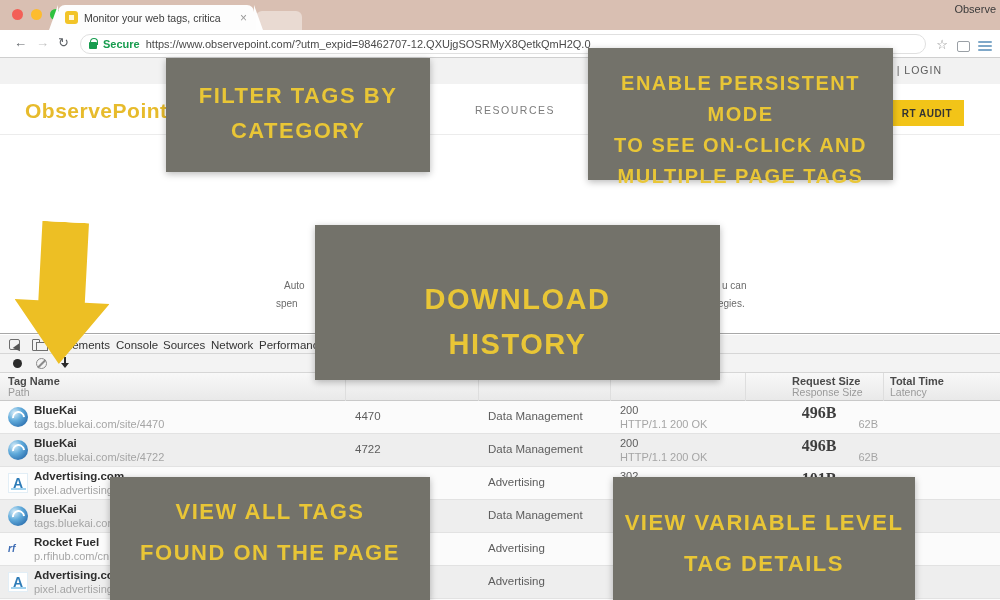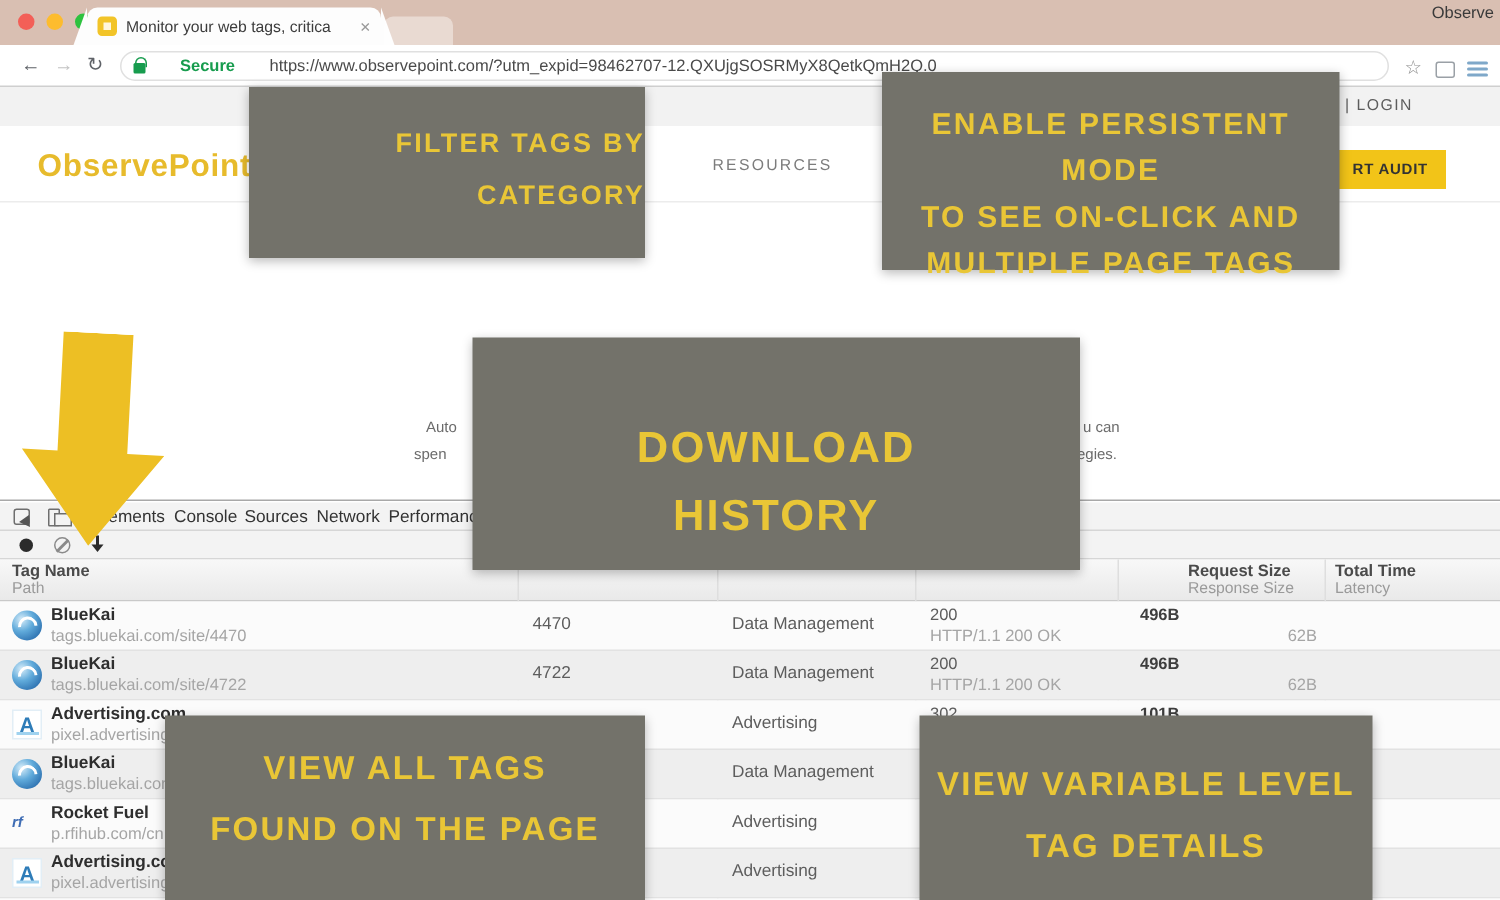--- a/index.html
+++ b/index.html
@@ -18,21 +18,21 @@
   .favicon { width:13px; height:13px; background:#f2c428; border-radius:3px; flex:0 0 13px; position:relative; }
   .favicon::after{ content:""; position:absolute; left:4px; top:4px; width:5px; height:5px; background:#fff7dd; }
   .tabtitle { font-size:10.5px; color:#3c3c3c; white-space:nowrap; overflow:hidden; text-overflow:clip; width:150px; }
   .tabclose { font-size:12px; color:#9a9a9a; }
   .tabstub { position:absolute; left:256px; top:11px; width:46px; height:19px; background:rgba(255,255,255,.42); border-radius:6px 6px 0 0; }
   .winfrag { position:absolute; right:4px; top:3px; font-size:11px; color:#3a3a3a; }
 
   .urlbar { position:absolute; left:0; top:30px; width:1000px; height:28px; background:#ffffff; border-bottom:1px solid #cfcfcf; }
   .navglyph { position:absolute; top:5px; font-size:13px; color:#5f6368; }
   .urlfield { position:absolute; left:80px; top:4px; width:846px; height:20px; background:#fff; border:1px solid #e0e0e0;
-              border-radius:10px; display:flex; align-items:center; padding:0 8px; gap:23px; overflow:hidden; }
+              border-radius:10px; display:flex; align-items:center; padding:0 8px; gap:6px; overflow:hidden; }
   .lock { width:8px; height:7px; background:#179c4e; border-radius:1px; position:relative; flex:0 0 8px; margin-top:3px; }
   .lock::before{ content:""; position:absolute; left:1px; top:-4px; width:6px; height:6px; border:1.5px solid #179c4e; border-bottom:none; border-radius:4px 4px 0 0; }
   .securetxt { color:#179c4e; font-size:11px; font-weight:bold; }
   .urltext { color:#4a4a4a; font-size:11px; white-space:nowrap; }
   .star { position:absolute; right:52px; top:8px; font-size:13px; color:#8f8f8f; line-height:1; }
   .exticon1 { position:absolute; right:30px; top:11px; width:13px; height:11px; border:1.5px solid #9aa0a6; border-radius:2px; }
   .exticon2 { position:absolute; right:8px; top:10px; width:14px; height:12px; display:flex; flex-direction:column; gap:2px; justify-content:center; }
   .exticon2 i { display:block; height:2px; background:#7fa8c9; border-radius:1px; }
 
   
@@ -76,28 +76,28 @@
        border-right-color:transparent; border-bottom-color:transparent; border-radius:50%; transform:rotate(40deg); }
   .ticon.adv { background:#fff; border:1px solid #e2eef6; color:#2e7cb8; font-weight:bold; font-size:14px; text-align:center; line-height:18px; }
   .ticon.adv::after{ content:""; position:absolute; left:2px; bottom:2px; width:15px; height:2px; background:#9fd2ef; }
   .ticon.rf { top:10px; height:12px; color:#3f6db4; font-weight:bold; font-style:italic; font-size:10px; line-height:12px; }
   .nm { position:absolute; left:34px; top:3px; font-size:11.5px; font-weight:bold; color:#2e2e2e; }
   .pth { position:absolute; left:34px; top:17px; font-size:11px; color:#a5a5a5; }
   .acct { position:absolute; left:355px; top:9px; font-size:11.5px; color:#5d5d5d; }
   .cat { position:absolute; left:488px; top:9px; font-size:11.5px; color:#5d5d5d; }
   .st1 { position:absolute; left:620px; top:3px; font-size:11px; color:#5d5d5d; }
   .st2 { position:absolute; left:620px; top:17px; font-size:11px; color:#a5a5a5; }
-  .sz1 { position:absolute; left:760px; top:3px; width:118px; text-align:left; font-size:11px; color:#3e3e3e; font-weight:bold; }
+  .sz1 { position:absolute; left:760px; top:3px; width:118px; text-align:center; font-size:16px; color:#3e3e3e; font-weight:bold;font-family:Liberation Serif, serif; }
   .sz2 { position:absolute; left:760px; top:17px; width:118px; text-align:right; font-size:11px; color:#a5a5a5; }
 
   
   .callout { position:absolute; background:#73726a; color:#e9c636; text-align:center; font-weight:bold;
              letter-spacing:1.5px; box-shadow:0 2px 7px rgba(0,0,0,.28); z-index:30; }
   .callout span { display:block; }
-  .co-filter { left:166px; top:58px; width:264px; height:114px; font-size:18px; line-height:35px; padding-top:20px;text-align:right; }
+  .co-filter { left:166px; top:58px; width:264px; height:114px; font-size:22px; line-height:35px; padding-top:20px; }
   .co-persistent { left:588px; top:48px; width:305px; height:132px; font-size:20px; line-height:31px; padding-top:20px; }
   .co-download { left:315px; top:225px; width:405px; height:155px; font-size:29px; line-height:45px; padding-top:52px; }
   .co-viewall { left:110px; top:477px; width:320px; height:123px; font-size:22px; line-height:41px; padding-top:14px; }
   .co-variable { left:613px; top:477px; width:302px; height:123px; font-size:22px; line-height:41px; padding-top:25px; }
   .bigarrow { position:absolute; left:15px; top:222px; width:95px; height:142px; background:#edbf24; z-index:31;
               transform:rotate(3deg);
               clip-path:polygon(25% 0, 74% 0, 74% 56%, 100% 56%, 50% 100%, 0 56%, 25% 56%); }
 </style>
 </head>
 <body>

